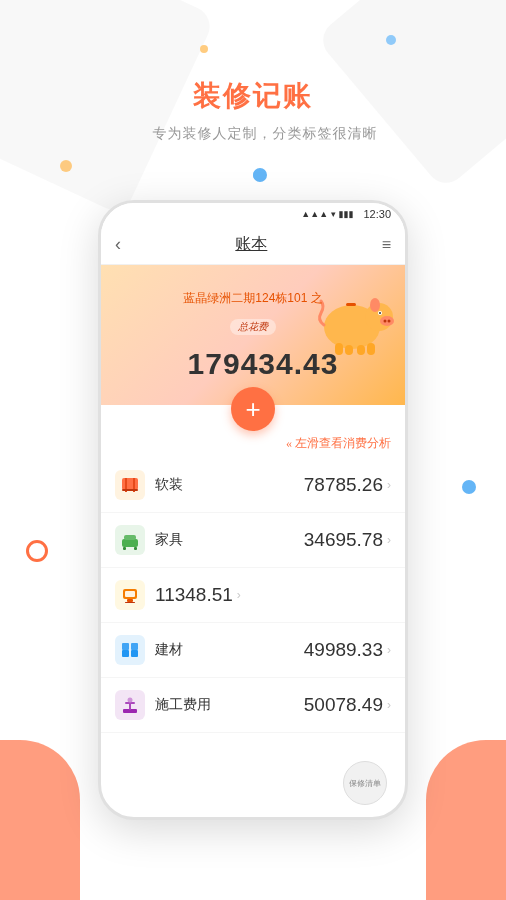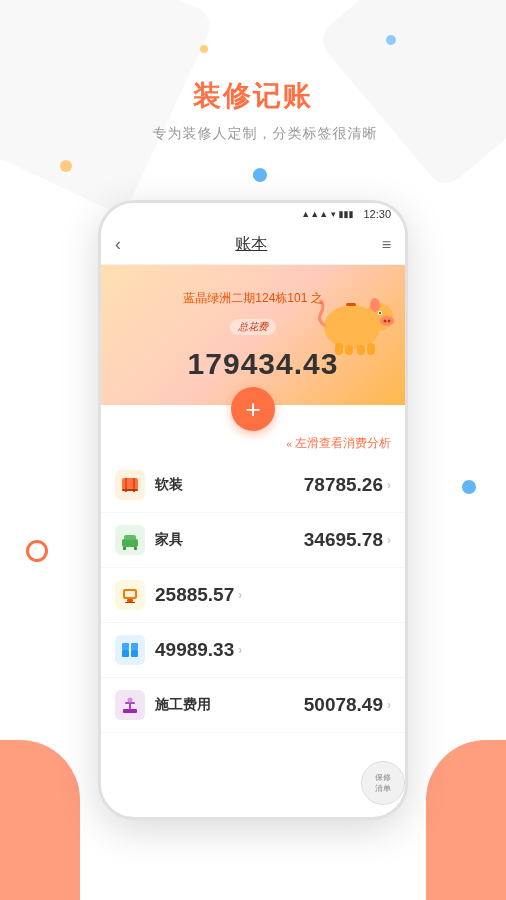--- a/index.html
+++ b/index.html
@@ -227,21 +227,20 @@
       text-align: right;
       padding: 4px 14px 6px;
       font-size: 10px;
       color: #ff7043;
     }
 
     
     .category-list {
       padding: 0;
       background: #fff;
-      font-weight: bold;
     }
 
     .category-item {
       display: flex;
       align-items: center;
       padding: 12px 14px;
       border-bottom: 1px solid #f5f5f5;
     }
 
     .cat-icon {
@@ -270,28 +269,28 @@
 
     .cat-arrow {
       font-size: 12px;
       color: #ccc;
     }
 
     
     .bottom-btn {
       position: absolute;
       bottom: 12px;
-      right: 0;
+      right: 18px;
       width: 44px;
       height: 44px;
       border-radius: 50%;
       background: rgba(240,240,240,0.9);
       border: 1px solid #ddd;
       display: flex;
-      flex-direction: column;
+      flex-direction: row;
       align-items: center;
       justify-content: center;
       font-size: 8px;
       color: #888;
       cursor: pointer;
       z-index: 20;
     }
 
     
     .side-dot-right {
@@ -443,33 +442,34 @@
 
     <div class="category-item">
       <div class="cat-icon" style="background:#fff8e1;">
         <svg width="20" height="20" viewBox="0 0 20 20">
           <rect x="3" y="4" width="14" height="10" rx="2" fill="#f57c00"></rect>
           <rect x="5" y="6" width="10" height="6" rx="1" fill="#fff3e0"></rect>
           <rect x="7" y="14" width="6" height="3" rx="1" fill="#e65100"></rect>
           <rect x="5" y="17" width="10" height="1" rx="0.5" fill="#bf360c"></rect>
         </svg>
       </div>
-      <span class="cat-amount">25885.57</span>
+      <span class="cat-amount">11348.51</span>
       <span class="cat-arrow">›</span>
     </div>
 
     <div class="category-item">
       <div class="cat-icon" style="background:#e3f2fd;">
         <svg width="20" height="20" viewBox="0 0 20 20">
           <rect x="2" y="10" width="7" height="7" rx="1" fill="#2196f3"></rect>
           <rect x="11" y="10" width="7" height="7" rx="1" fill="#2196f3"></rect>
           <rect x="2" y="3" width="7" height="7" rx="1" fill="#42a5f5"></rect>
           <rect x="11" y="3" width="7" height="7" rx="1" fill="#42a5f5"></rect>
         </svg>
       </div>
+      <span class="cat-name">建材</span>
       <span class="cat-amount">49989.33</span>
       <span class="cat-arrow">›</span>
     </div>
 
     <div class="category-item">
       <div class="cat-icon" style="background:#f3e5f5;">
         <svg width="20" height="20" viewBox="0 0 20 20">
           <rect x="3" y="14" width="14" height="4" rx="1" fill="#9c27b0"></rect>
           <rect x="9" y="3" width="2" height="12" rx="1" fill="#ab47bc"></rect>
           <rect x="5" y="7" width="10" height="2" rx="1" fill="#ab47bc"></rect>

